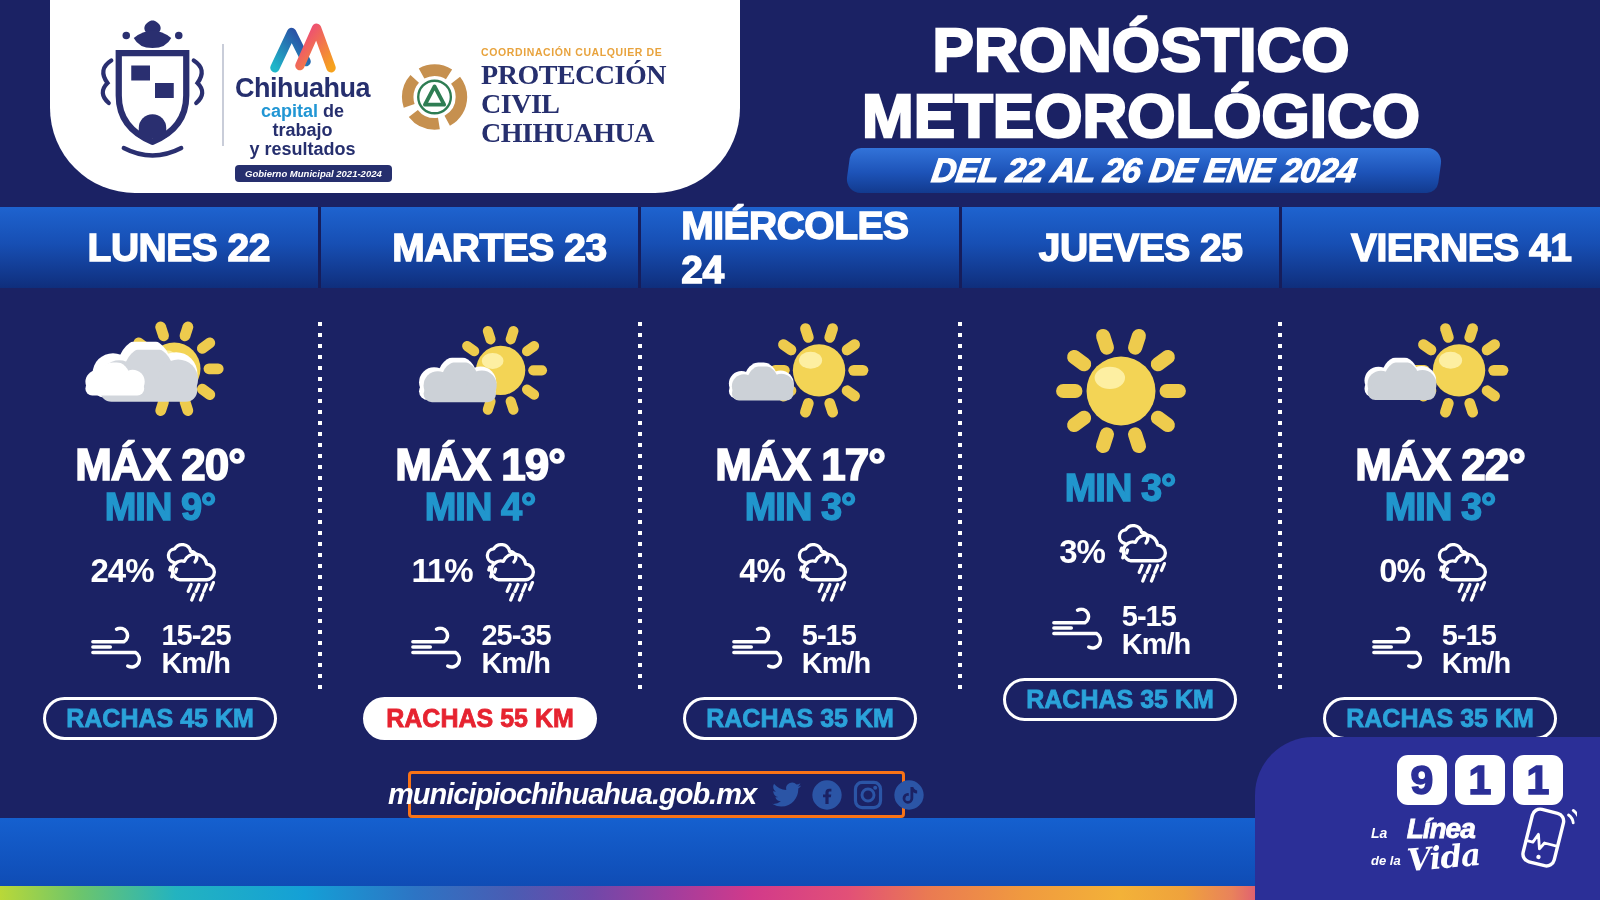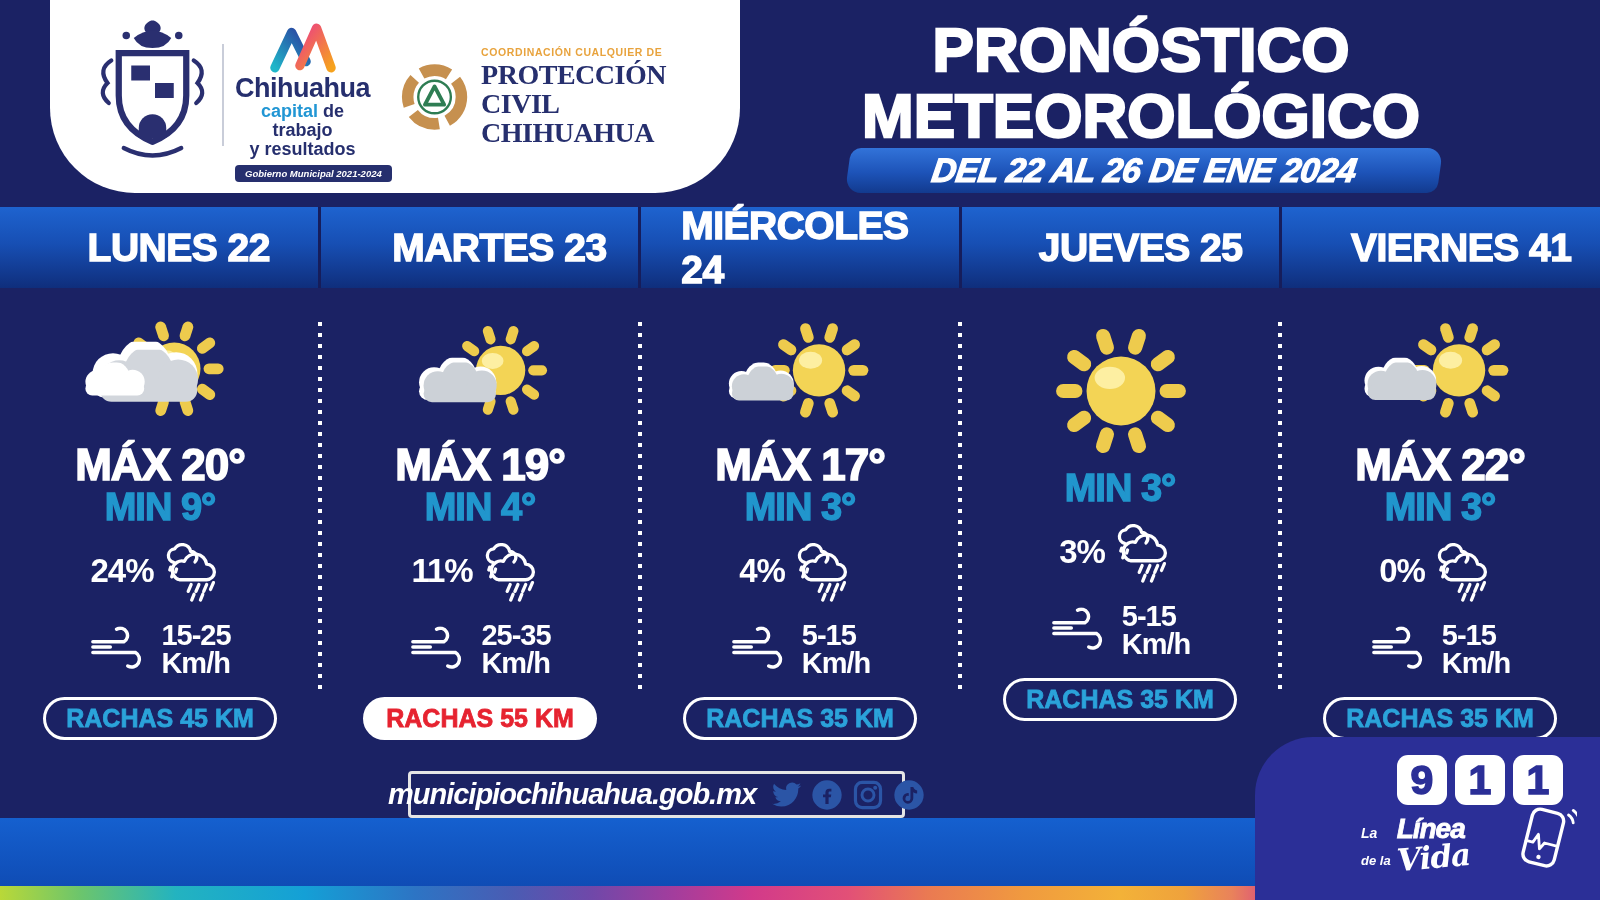--- a/index.html
+++ b/index.html
@@ -61,41 +61,41 @@
     font-size:29px; line-height:28px; letter-spacing:-1px; }
   .pill { margin-top:20px; padding:4px 20px; border:3px solid #ffffff; border-radius:24px;
     font-size:25px; font-weight:bold; white-space:nowrap; }
   .pill.outline { color:#2ba3da; -webkit-text-stroke:0.8px #2ba3da; background:transparent; }
   .pill.alert { color:#e62330; -webkit-text-stroke:0.8px #e62330; background:#ffffff; }
   .vsep { position:absolute; top:322px; width:4px; height:368px;
     background:repeating-linear-gradient(to bottom,#ffffff 0 4px, transparent 4px 11px); }
 
   
   .site-bar { position:absolute; left:408px; top:771px; width:497px; height:47px;
-    border:3px solid #e5e5e5; border-radius:4px; display:flex; align-items:center;
+    border:3px solid #f97316; border-radius:4px; display:flex; align-items:center;
     justify-content:center; gap:14px; }
   .site-url { color:#fff; font-size:29px; font-weight:bold; font-style:italic; letter-spacing:-1px; }
   .socials { display:flex; align-items:center; gap:9px; }
   .emer-bar { position:absolute; left:0; top:818px; width:1600px; height:68px;
     background:linear-gradient(180deg,#1560cf 0%, #0f4cb5 100%); }
   .emer-text { position:absolute; left:0; top:827px; width:1255px; text-align:center;
     color:#fff; font-size:50px; font-weight:bold; -webkit-text-stroke:2px #fff; letter-spacing:-1px; }
   .rainbow { position:absolute; left:0; top:886px; width:1600px; height:14px;
     background:linear-gradient(90deg,#b9d838 0%,#6cc56c 5%,#23b3c0 11%,#14a0d6 19%,#2d74c4 26%,
       #4a5cb3 32%,#7048a9 37%,#a23d9d 42%,#d23a8a 47%,#e25077 53%,#ea7a52 58%,#f09a3f 64%,
       #f3b238 70%,#efa23c 74%,#e9825b 77%,#dd5678 79%,#dd5678 100%); }
 
   
   .box911 { position:absolute; left:1255px; top:737px; width:345px; height:163px;
     background:#2b2f97; border-radius:58px 0 0 0; }
   .tiles { position:absolute; left:142px; top:18px; display:flex; gap:8px; }
   .tile { width:50px; height:50px; background:#ffffff; border-radius:11px; display:flex;
     align-items:center; justify-content:center; color:#2b2f97; font-size:41px; font-weight:bold;
     -webkit-text-stroke:1.5px #2b2f97; }
-  .linea-grid { position:absolute; left:106px; top:76px; display:grid;
+  .linea-grid { position:absolute; left:116px; top:76px; display:grid;
     grid-template-columns:auto auto; column-gap:6px; color:#fff; }
   .la { font-size:14px; font-style:italic; font-weight:bold; align-self:end; padding-bottom:4px; }
   .linea { font-size:28px; font-weight:bold; font-style:italic; letter-spacing:-1px;
     -webkit-text-stroke:0.8px #fff; }
   .dela { font-size:13px; font-style:italic; font-weight:bold; align-self:center; }
   .vida { font-family:"DejaVu Serif", serif; font-size:31px; font-style:italic; font-weight:bold;
     transform:rotate(-5deg); margin-top:-6px; letter-spacing:-1px; }
   .phone { position:absolute; left:262px; top:64px; }
 </style>
 </head>

